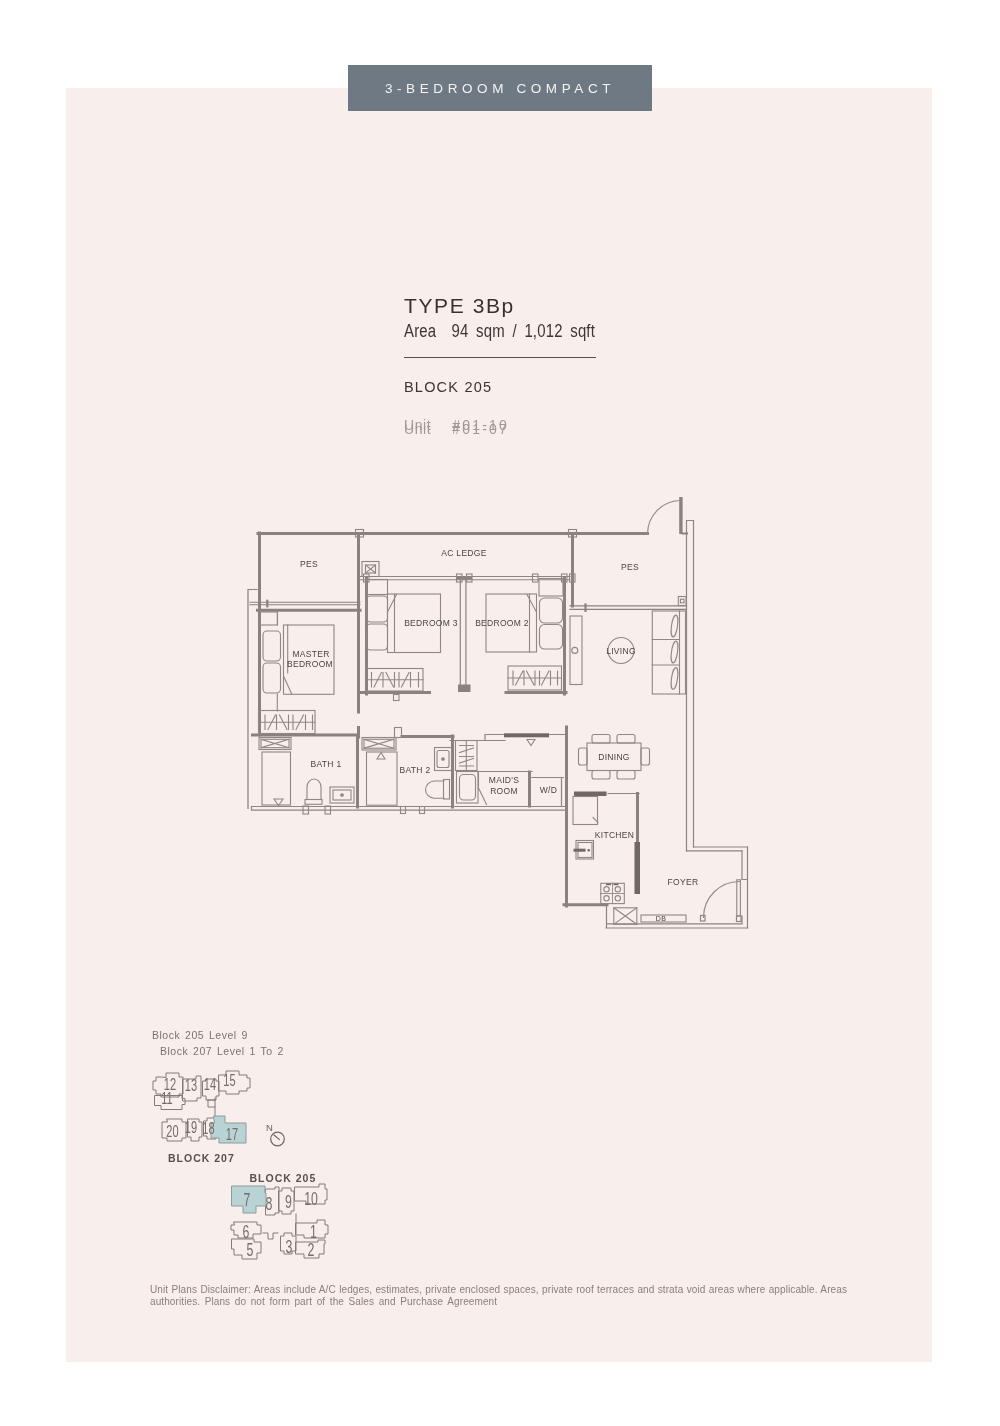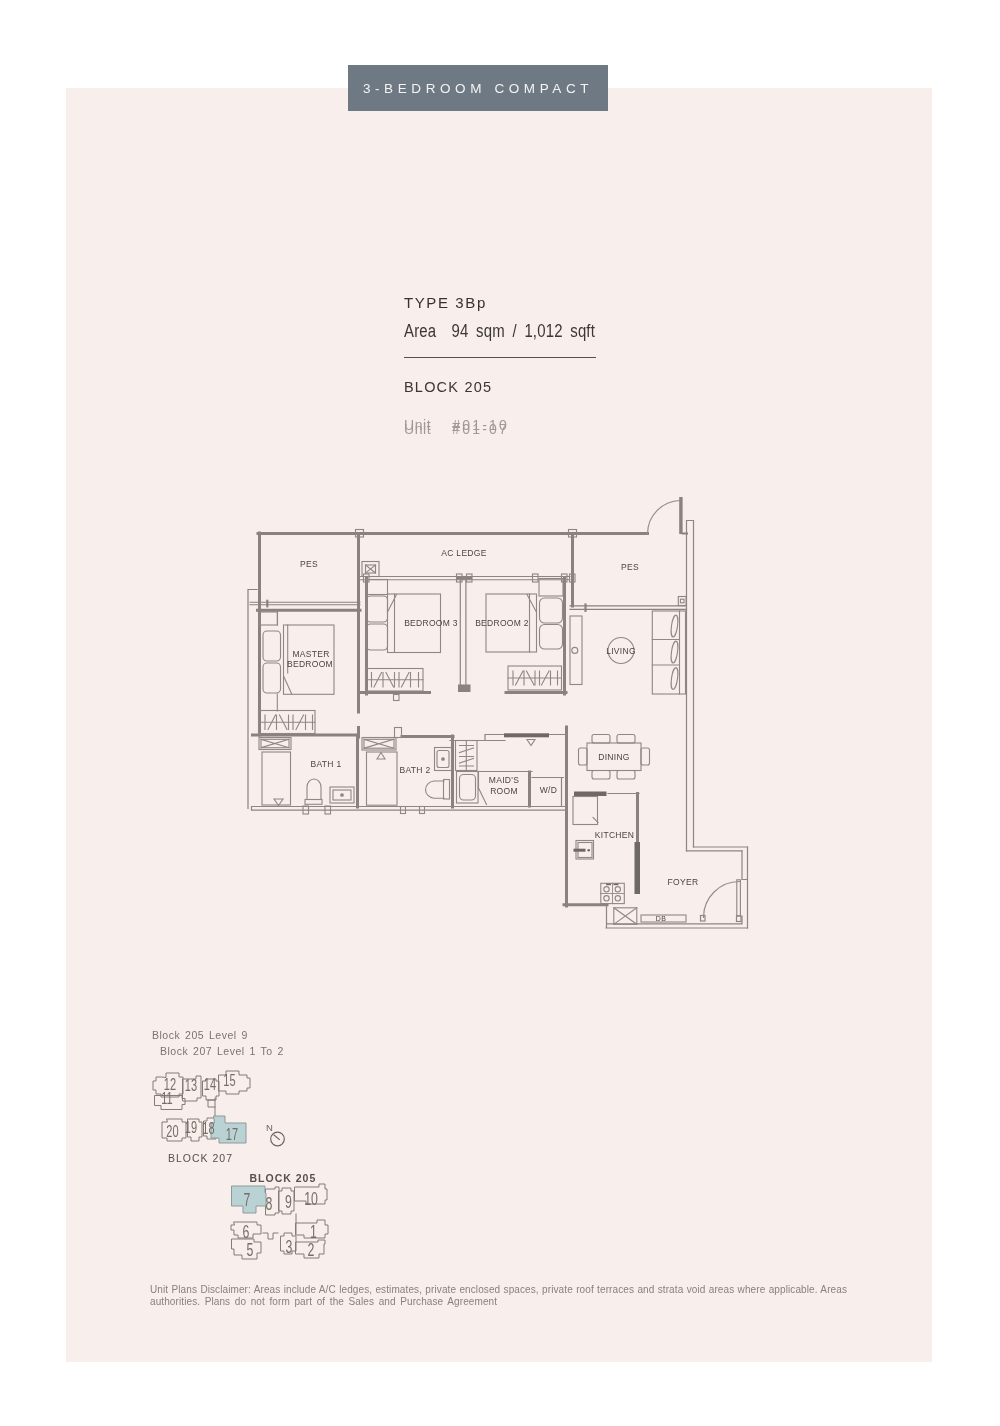--- a/index.html
+++ b/index.html
@@ -5,24 +5,24 @@
   html,body{margin:0;padding:0;}
   body{width:1000px;height:1426px;position:relative;background:#ffffff;
        font-family:"Liberation Sans",sans-serif;overflow:hidden;}
   .abs{position:absolute;}
 </style>
 </head>
 <body>
 
 <div class="abs" style="left:66px;top:88px;width:866px;height:1274px;background:#f8eeeb;"></div>
 
-<div class="abs" style="left:348px;top:65px;width:260px;height:46px;background:#6f7984;color:#f4f3f2;
+<div class="abs" style="left:348px;top:65px;width:304px;height:46px;background:#6f7984;color:#f4f3f2;
      font-size:13.5px;letter-spacing:4.6px;text-align:center;line-height:47px;">3-BEDROOM COMPACT</div>
 
-<div class="abs" id="t1" style="left:404px;top:294px;font-size:15px;letter-spacing:1.6px;color:#37322e;transform-origin:0 0;white-space:nowrap;">TYPE 3Bp</div>
+<div class="abs" id="t1" style="left:404px;top:294px;font-size:21px;letter-spacing:1.6px;color:#37322e;transform-origin:0 0;white-space:nowrap;">TYPE 3Bp</div>
 
 <div class="abs" id="t2" style="left:404px;top:321px;font-size:18px;letter-spacing:0.2px;word-spacing:4px;color:#3b3734;transform:scaleX(0.83);transform-origin:0 0;white-space:nowrap;">Area&nbsp; 94 sqm / 1,012 sqft</div>
 
 <div class="abs" style="left:404px;top:357px;width:192px;height:1px;background:#55504b;"></div>
 
 <div class="abs" id="t3" style="left:404px;top:378.5px;font-size:14.5px;letter-spacing:1.2px;color:#3b3633;transform-origin:0 0;white-space:nowrap;">BLOCK 205</div>
 
 <div class="abs" id="t4" style="left:404px;top:421px;font-size:14px;letter-spacing:0.6px;color:#a29894;white-space:nowrap;">Unit<span style="margin-left:21px;letter-spacing:2.2px;">#01-07</span></div>
 
 <div class="abs" id="t5" style="left:404px;top:416.5px;font-size:14px;letter-spacing:0.6px;color:#a29894;white-space:nowrap;">Unit<span style="margin-left:21px;letter-spacing:2.2px;">#01-10</span></div>
@@ -406,20 +406,20 @@
 <text transform="translate(250,1256) scale(0.65,1)">5</text>
 <text transform="translate(289,1253) scale(0.65,1)">3</text>
 <text transform="translate(313.5,1238) scale(0.65,1)">1</text>
 <text transform="translate(311,1256) scale(0.65,1)">2</text>
 </g>
 </svg>
 
 <div class="abs" style="left:152px;top:1028.5px;font-size:10.5px;letter-spacing:0.5px;word-spacing:1.5px;color:#7c7370;">Block 205 Level 9</div>
 <div class="abs" style="left:152px;top:1044.5px;font-size:10.5px;letter-spacing:0.5px;word-spacing:1.5px;color:#7c7370;padding-left:8px;">Block 207 Level 1 To 2</div>
 
-<div class="abs" style="left:168px;top:1151.5px;font-size:10.5px;font-weight:normal;letter-spacing:1.0px;color:#57504d;">BLOCK 207</div>
+<div class="abs" style="left:168px;top:1151.5px;font-size:10.5px;font-weight:bold;letter-spacing:1.0px;color:#57504d;">BLOCK 207</div>
 
 <div class="abs" style="left:249.5px;top:1171.5px;font-size:10.5px;font-weight:bold;letter-spacing:1.0px;color:#57504d;">BLOCK 205</div>
 
 <div class="abs" style="left:150px;top:1283.5px;width:697px;font-size:10px;letter-spacing:0.1px;color:#8b807c;line-height:12.4px;">
 <div style="text-align:justify;text-align-last:justify;">Unit Plans Disclaimer: Areas include A/C ledges, estimates, private enclosed spaces, private roof terraces and strata void areas where applicable. Areas</div>
 <div style="word-spacing:1.7px;">authorities. Plans do not form part of the Sales and Purchase Agreement</div>
 </div>
 
 </body></html>

